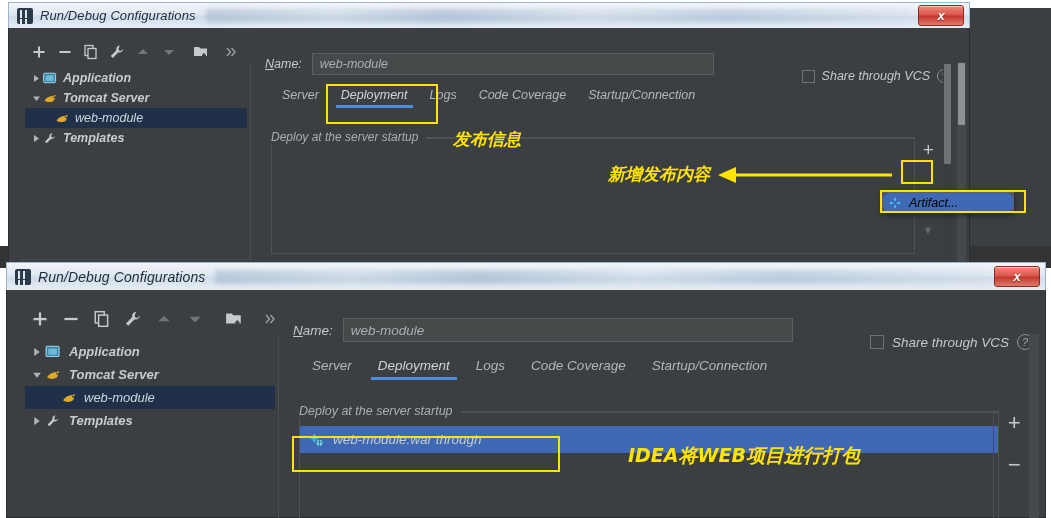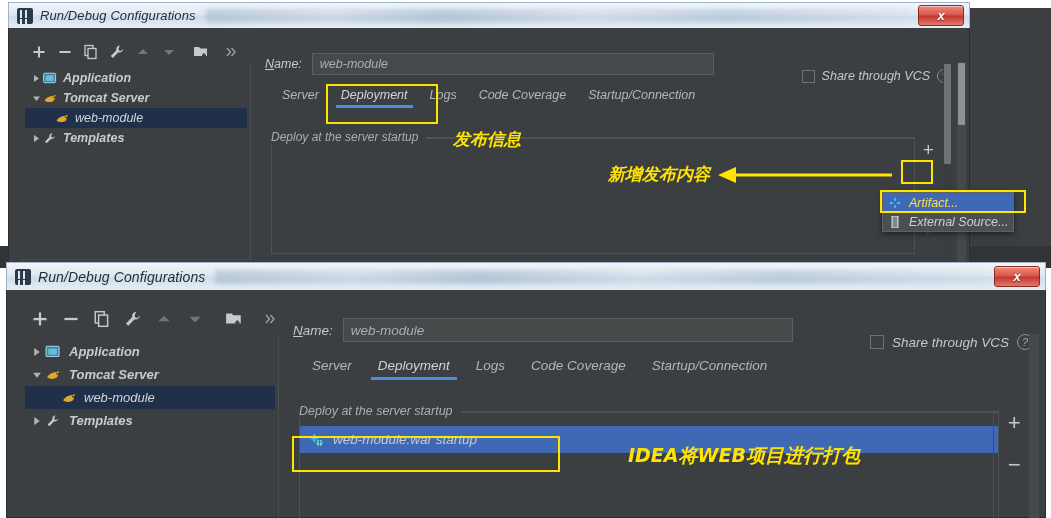--- a/index.html
+++ b/index.html
@@ -164,21 +164,21 @@
     position: absolute; background: #4b4f51;
     border: 1px solid #5d6164;
     box-shadow: 0 2px 6px rgba(0,0,0,.5);
     z-index: 40;
   }
   .popitem {
     display: flex; align-items: center; height: 19px;
     padding: 0 14px 0 5px; font-size: 12.5px; color: #cdd1d4;
     white-space: nowrap;
   }
-  .popitem.sel { background: #3f68b5; color: #fde047; }
+  .popitem.sel { background: #3f68b5; color: #000000; border-radius: 6px; }
   .popitem .pi { width: 14px; height: 14px; margin-right: 7px; flex: none; }
 
   
   .hl {
     position: absolute; border: 2px solid #ffe400; z-index: 50;
     pointer-events: none;
   }
   .cn {
     position: absolute; color: #ffe400; font-weight: bold;
     font-family: "DejaVu Sans", sans-serif;
@@ -365,29 +365,20 @@
       <span class="pi">
         <svg width="14" height="14" viewBox="0 0 14 14">
           <path d="M7 1.2l1.4 2.2L7 5.6 5.6 3.4z" fill="#46c2f0"></path>
           <path d="M1.2 7l2.2-1.4L5.6 7 3.4 8.4z" fill="#46c2f0"></path>
           <path d="M12.8 7l-2.2 1.4L8.4 7l2.2-1.4z" fill="#46c2f0"></path>
           <path d="M7 12.8L5.6 10.6 7 8.4l1.4 2.2z" fill="#46c2f0"></path>
         </svg>
       </span>
       <span>Artifact...</span>
     </div>
-    <div class="popitem">
-      <span class="pi">
-        <svg width="14" height="14" viewBox="0 0 14 14">
-          <rect x="4" y="1.5" width="6" height="11" fill="#9aa7b2" stroke="#cfd6dc" stroke-width="1"></rect>
-          <path d="M6 1.5v11M8 1.5v11" stroke="#5e686f" stroke-width="1"></path>
-        </svg>
-      </span>
-      <span>External Source...</span>
-    </div>
   </div>
 
   <div class="hl" style="left:326px;top:84px;width:112px;height:40px;"></div>
 
   <div class="hl" style="left:901px;top:160px;width:32px;height:24px;"></div>
 
   <div class="hl" style="left:880px;top:190px;width:146px;height:23px;"></div>
 
   <div class="cn" style="left:453px;top:128px;font-size:17px;">发布信息</div>
 
@@ -545,21 +536,21 @@
             <span class="art-ico" style="width:17px;height:16px;margin-right:8px;">
               <svg width="17" height="16" viewBox="0 0 14 14">
                 <path d="M5.2 1.2l1.4 2.2-1.4 2.2L3.8 3.4z" fill="#4ab4e8"></path>
                 <path d="M1.2 5.4l2.2-1.4 2.2 1.4-2.2 1.4z" fill="#4ab4e8"></path>
                 <path d="M9.2 5.4l-2.2 1.4L4.8 5.4 7 4z" fill="#4ab4e8"></path>
                 <path d="M5.2 9.6L3.8 7.4 5.2 5.2l1.4 2.2z" fill="#4ab4e8"></path>
                 <circle cx="9.6" cy="9.4" r="3.2" fill="#7fc9ea" stroke="#2e6f96" stroke-width=".9"></circle>
                 <path d="M6.6 8.6h6M9.6 6.2v6.4" stroke="#2e6f96" stroke-width=".7"></path>
               </svg>
             </span>
-            <span>web-module:war startup</span>
+            <span>web-module:war through</span>
           </div>
         </div>
       </div>
 
       <div class="plusminus" style="left:996px;top:122px;">
         <div class="pm" style="font-size:22px;margin-bottom:20px;">+</div>
         <div class="pm" style="font-size:22px;">−</div>
       </div>
 
       <div style="position:absolute;left:986px;top:120px;width:1px;height:108px;background:#4a4e50;"></div>

